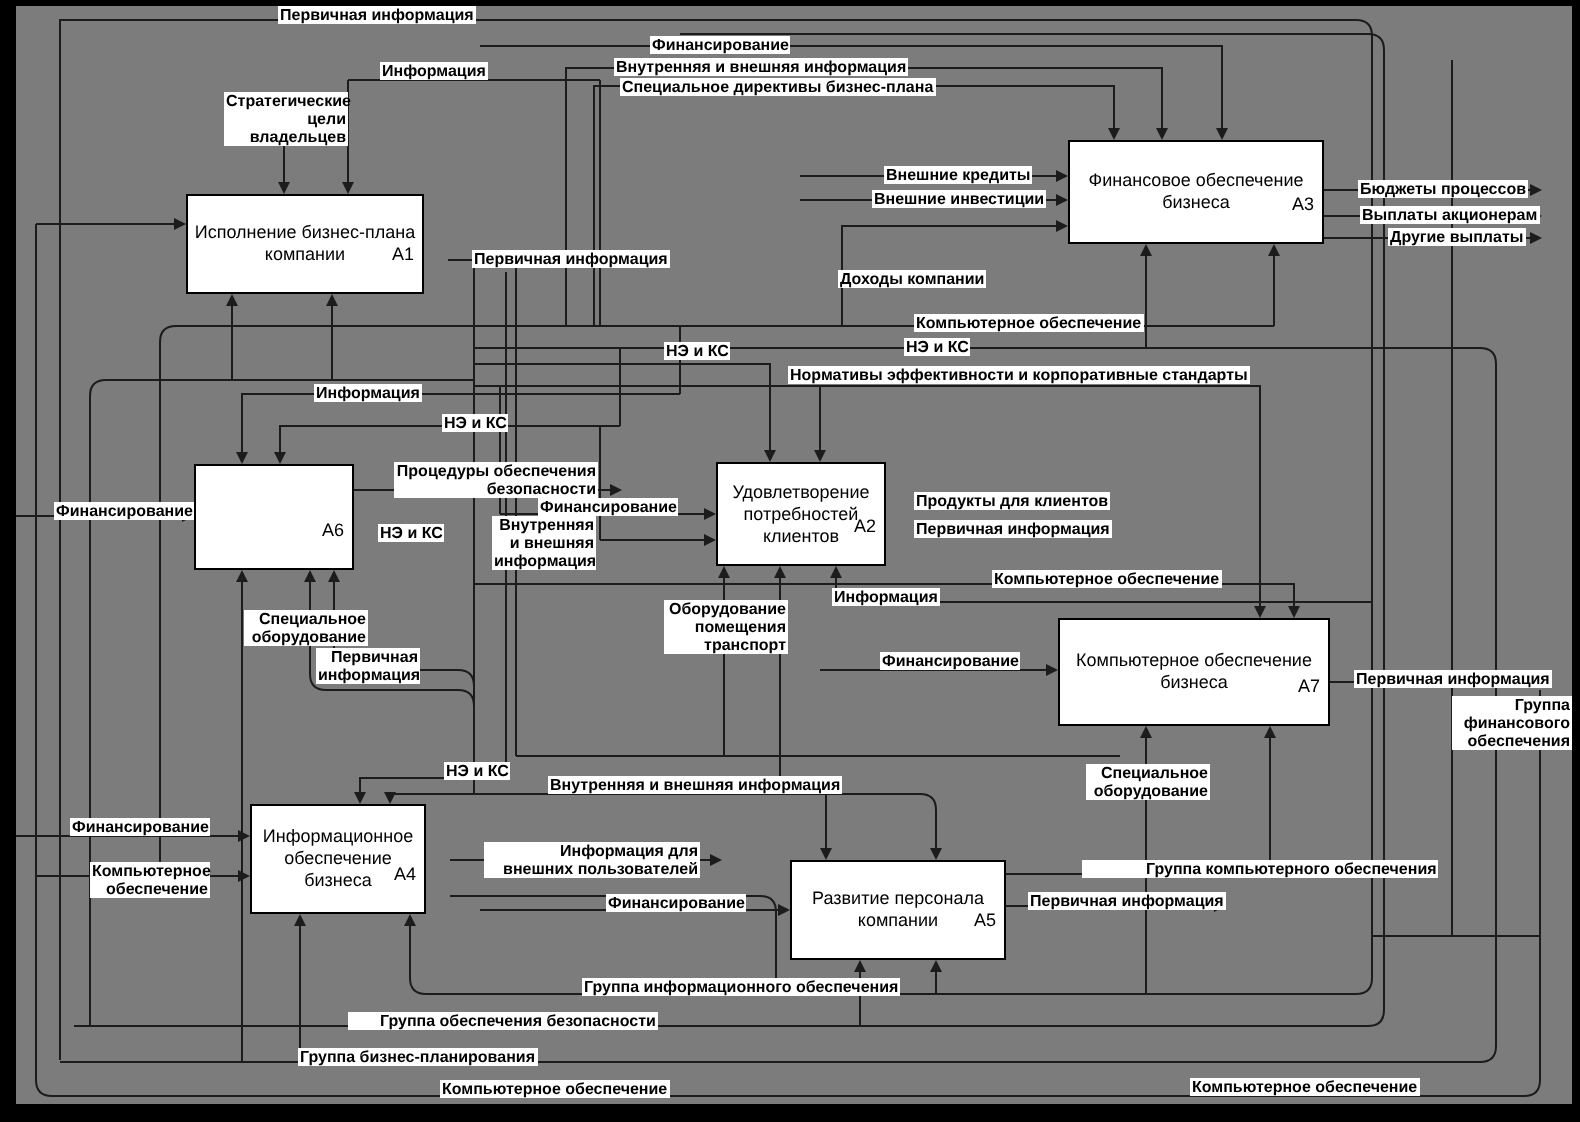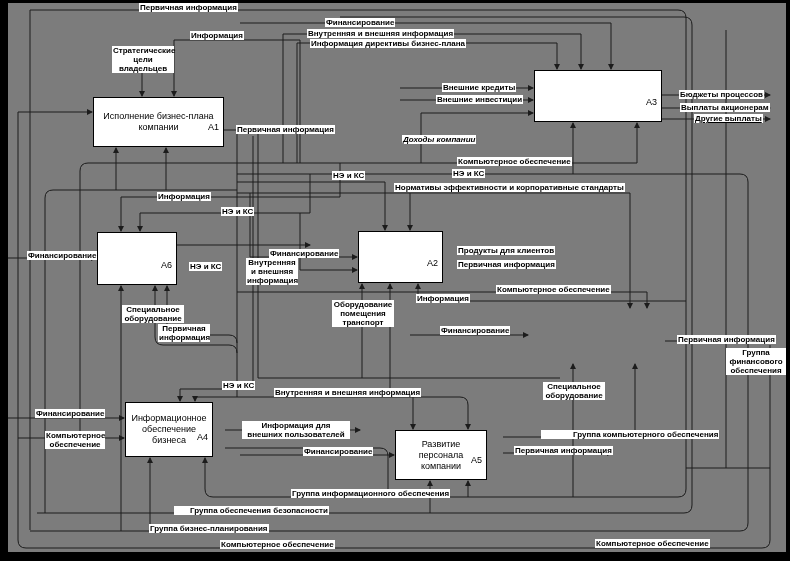--- a/index.html
+++ b/index.html
@@ -8,21 +8,21 @@
   #frame{position:absolute;inset:0;border-style:solid;border-color:#000;
          border-width:3px 4px 9px 8px;pointer-events:none;z-index:40;box-sizing:border-box;
          width:100%;height:100%;}
   svg.wires{position:absolute;left:0;top:0;z-index:1;}
   .blk{position:absolute;background:#fff;border:1px solid #000;box-sizing:border-box;
        display:flex;align-items:center;justify-content:center;text-align:center;
        font:9px/11px "Liberation Sans",sans-serif;color:#000;z-index:10;padding:2px 3px;}
   .blk .code{position:absolute;right:4px;bottom:14px;font:9px "Liberation Sans",sans-serif;}
   .lb{position:absolute;background:#fff;color:#000;font:bold 8px/9px "Liberation Sans",sans-serif;
       text-align:center;padding:0 1px;white-space:nowrap;z-index:20;}
-  .lb.w{white-space:normal;}
+  .lb.w{white-space:normal;text-align:right;}
 </style>
 </head>
 <body>
 
 <div id="stage">
 
   <svg class="wires" width="790" height="561">
     <defs>
       <marker id="a" markerWidth="6" markerHeight="6" refX="5" refY="3" orient="auto">
         <path d="M0 0 L6 3 L0 6 Z" fill="#1c1c1c"></path>
@@ -95,61 +95,68 @@
       <path d="M225 430 H360" marker-end="url(#a)"></path>
       <path d="M225 448 H380 Q388 448 388 456 V490 Q388 497 396 497"></path>
       <path d="M468 497 V481" marker-end="url(#a)"></path>
       <path d="M430 513 V481" marker-end="url(#a)"></path>
       <path d="M150 531 V458" marker-end="url(#a)"></path>
       <path d="M726 30 V468"></path>
       <path d="M686 468 H770"></path>
     </g>
   </svg>
 
-  <div class="blk" style="left:93px;top:97px;width:131px;height:50px;">
+  <div class="blk" style="left:93px;top:97px;width:119px;height:50px;">
     <span>Исполнение бизнес-плана компании</span>
     <span class="code">А1</span>
   </div>
   <div class="blk" style="left:534px;top:70px;width:128px;height:52px;">
+    <span>Финансовое обеспечение бизнеса</span>
     <span class="code">А3</span>
   </div>
   <div class="blk" style="left:97px;top:232px;width:80px;height:53px;">
     <span class="code">А6</span>
   </div>
   <div class="blk" style="left:358px;top:231px;width:85px;height:52px;">
+    <span>Удовлетворение потребностей клиентов</span>
     <span class="code">А2</span>
+  </div>
+  <div class="blk" style="left:529px;top:309px;width:136px;height:54px;">
+    <span>Компьютерное обеспечение бизнеса</span>
+    <span class="code">А7</span>
   </div>
   <div class="blk" style="left:125px;top:402px;width:88px;height:55px;">
     <span>Информационное обеспечение бизнеса</span>
     <span class="code">А4</span>
   </div>
-  <div class="blk" style="left:395px;top:430px;width:92px;height:50px;">
+  <div class="blk" style="left:395px;top:430px;width:108px;height:50px;">
     <span>Развитие персонала компании</span>
     <span class="code">А5</span>
   </div>
 
   <div class="lb" style="left:139px;top:3px;">Первичная информация</div>
   <div class="lb" style="left:325px;top:18px;">Финансирование</div>
   <div class="lb" style="left:307px;top:29px;">Внутренняя и внешняя информация</div>
-  <div class="lb" style="left:310px;top:39px;">Информация директивы бизнес-плана</div>
+  <div class="lb" style="left:310px;top:39px;">Специальное директивы бизнес-плана</div>
   <div class="lb" style="left:190px;top:31px;">Информация</div>
   <div class="lb w" style="left:112px;top:46px;width:60px;">Стратегические цели владельцев</div>
   <div class="lb" style="left:442px;top:83px;">Внешние кредиты</div>
   <div class="lb" style="left:436px;top:95px;">Внешние инвестиции</div>
   <div class="lb" style="left:679px;top:90px;">Бюджеты процессов</div>
   <div class="lb" style="left:680px;top:103px;">Выплаты акционерам</div>
-  <div class="lb" style="left:694px;top:114px;text-decoration:underline;">Другие выплаты</div>
+  <div class="lb" style="left:694px;top:114px;">Другие выплаты</div>
   <div class="lb" style="left:236px;top:125px;">Первичная информация</div>
-  <div class="lb" style="left:402px;top:135px;font-style:italic;">Доходы компании</div>
+  <div class="lb" style="left:419px;top:135px;">Доходы компании</div>
   <div class="lb" style="left:457px;top:157px;">Компьютерное обеспечение</div>
   <div class="lb" style="left:452px;top:169px;">НЭ и КС</div>
   <div class="lb" style="left:332px;top:171px;">НЭ и КС</div>
   <div class="lb" style="left:394px;top:183px;">Нормативы эффективности и корпоративные стандарты</div>
   <div class="lb" style="left:157px;top:192px;">Информация</div>
   <div class="lb" style="left:221px;top:207px;">НЭ и КС</div>
+  <div class="lb w" style="left:197px;top:231px;width:100px;">Процедуры обеспечения безопасности</div>
   <div class="lb" style="left:269px;top:249px;">Финансирование</div>
   <div class="lb" style="left:189px;top:262px;">НЭ и КС</div>
   <div class="lb w" style="left:246px;top:258px;width:50px;">Внутренняя и внешняя информация</div>
   <div class="lb" style="left:27px;top:251px;">Финансирование</div>
   <div class="lb" style="left:457px;top:246px;">Продукты для клиентов</div>
   <div class="lb" style="left:457px;top:260px;">Первичная информация</div>
   <div class="lb" style="left:496px;top:285px;">Компьютерное обеспечение</div>
   <div class="lb" style="left:416px;top:294px;">Информация</div>
   <div class="lb w" style="left:332px;top:300px;width:60px;">Оборудование помещения транспорт</div>
   <div class="lb w" style="left:122px;top:305px;width:60px;">Специальное оборудование</div>

